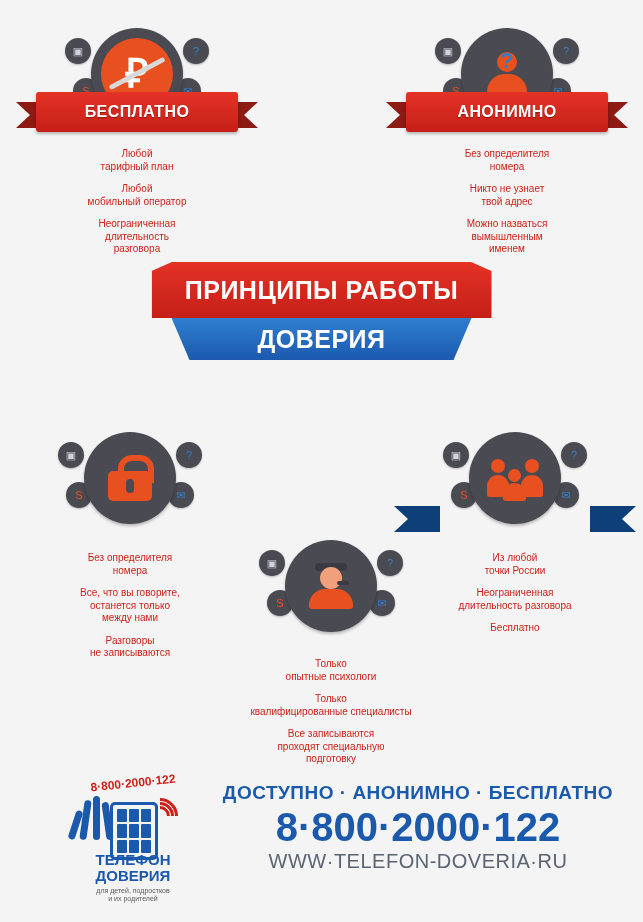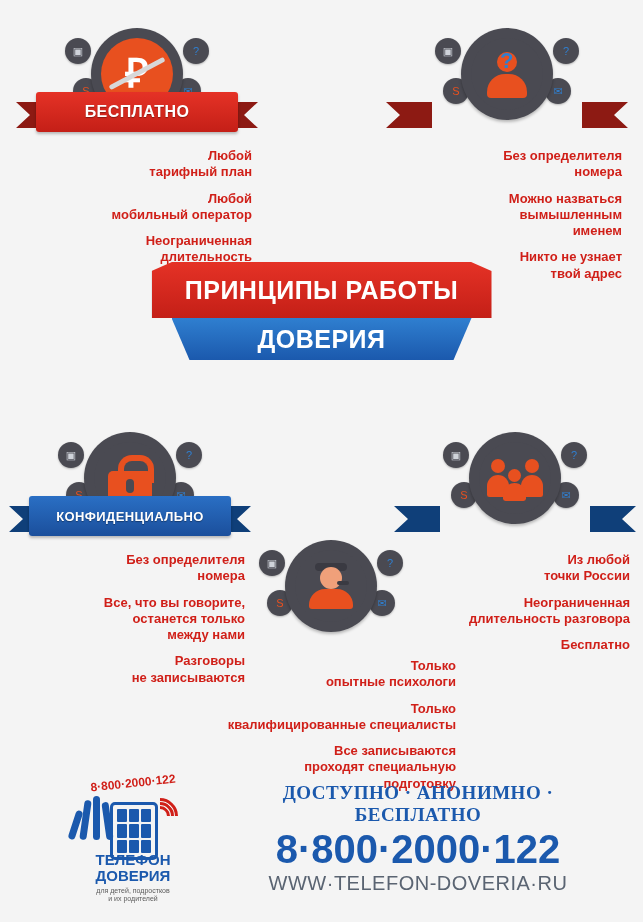--- a/index.html
+++ b/index.html
@@ -68,21 +68,21 @@
   .ribbon.blue .band{background:linear-gradient(#2a6fc4,#1b4f9c);}
   .ribbon .band span{
     color:#fff;font-weight:bold;font-size:16px;letter-spacing:.4px;
     text-shadow:0 1px 1px rgba(0,0,0,.35);white-space:nowrap;
   }
   .ribbon .band span.small{font-size:13px;}
 
   
   .bullets{margin-top:10px;}
   .bullets p{
-    margin:0 0 10px 0;font-size:13px;font-weight:bold;line-height:1.25;text-align:right;
+    margin:0 0 10px 0;font-size:10px;font-weight:normal;line-height:1.25;
   }
   .red p{color:#d01f18;}
 
   
   .center-title{
     position:absolute;left:50%;transform:translateX(-50%);
     top:262px;width:380px;text-align:left;
   }
   .ct-top{
     position:relative;margin:0 auto;width:340px;height:56px;
@@ -138,21 +138,21 @@
   }
   .logo .wave{
     position:absolute;border:3px solid #d01f18;border-radius:50%;
     border-color:#d01f18 transparent transparent transparent;
     transform:rotate(45deg);
   }
   .logo .t1{color:#1b59ad;font-weight:bold;font-size:15px;line-height:1.05;margin-top:2px;}
   .logo .t2{color:#5a5a5a;font-size:7px;line-height:1.2;margin-top:3px;}
 
   .contact{position:absolute;left:218px;top:6px;width:400px;text-align:center;}
-  .contact .line1{color:#1b59ad;font-weight:bold;font-size:19px;letter-spacing:.5px;font-family:Liberation Serif, serif;}
+  .contact .line1{color:#1b59ad;font-weight:bold;font-size:19px;letter-spacing:.5px;}
   .contact .line2{color:#1b59ad;font-weight:bold;font-size:40px;line-height:1.05;margin-top:2px;}
   .contact .line3{color:#5a6472;font-size:20px;letter-spacing:.5px;margin-top:2px;}
   .lock{position:relative;width:44px;height:46px;}
   .lock .body{position:absolute;bottom:0;width:44px;height:30px;background:#e8501f;border-radius:5px;}
   .lock .shackle{position:absolute;top:0;left:10px;width:24px;height:22px;border:6px solid #e8501f;border-bottom:none;border-radius:14px 14px 0 0;}
   .lock .hole{position:absolute;bottom:8px;left:18px;width:8px;height:14px;background:#4a4a52;border-radius:4px;}
   .person{position:relative;width:46px;height:48px;}
   .person .head{position:absolute;left:13px;top:2px;width:20px;height:20px;border-radius:50%;background:#e8501f;}
   .person .body{position:absolute;left:3px;top:24px;width:40px;height:24px;border-radius:18px 18px 4px 4px;background:#e8501f;}
   .person .q{position:absolute;left:16px;top:-2px;color:#2f7fd0;font-weight:bold;font-size:22px;}
@@ -217,30 +217,33 @@
           <div class="person">
               <div class="head"></div>
               <div class="body"></div>
               <div class="q">?</div>
             </div>
         </div>
       </div>
       <div class="ribbon">
         <div class="tailL"></div>
           <div class="tailR"></div>
+        <div class="band">
+            <span>АНОНИМНО</span>
+          </div>
       </div>
     </div>
     <div class="bullets red">
       <p style="white-space:pre-line">Без определителя
 номера</p>
+      <p style="white-space:pre-line">Никто не узнает
+твой адрес</p>
       <p style="white-space:pre-line">Можно назваться
 вымышленным
 именем</p>
-      <p style="white-space:pre-line">Никто не узнает
-твой адрес</p>
     </div>
   </div>
 
   <div class="center-title">
     <div class="ct-top">
         <span>ПРИНЦИПЫ РАБОТЫ</span>
       </div>
     <div class="ct-bot">
         <span>ДОВЕРИЯ</span>
       </div>
@@ -253,27 +256,20 @@
       <div class="sat s3 orange">S</div>
       <div class="sat s4 blue">✉</div>
       <div class="emblem">
         <div class="inner dark">
           <div class="lock">
               <div class="shackle"></div>
               <div class="body"></div>
               <div class="hole"></div>
             </div>
         </div>
-      </div>
-      <div class="ribbon blue">
-        <div class="tailL"></div>
-          <div class="tailR"></div>
-        <div class="band">
-            <span class="small">КОНФИДЕНЦИАЛЬНО</span>
-          </div>
       </div>
     </div>
     <div class="bullets red">
       <p style="white-space:pre-line">Без определителя
 номера</p>
       <p style="white-space:pre-line">Все, что вы говорите,
 останется только
 между нами</p>
       <p style="white-space:pre-line">Разговоры
 не записываются</p>

